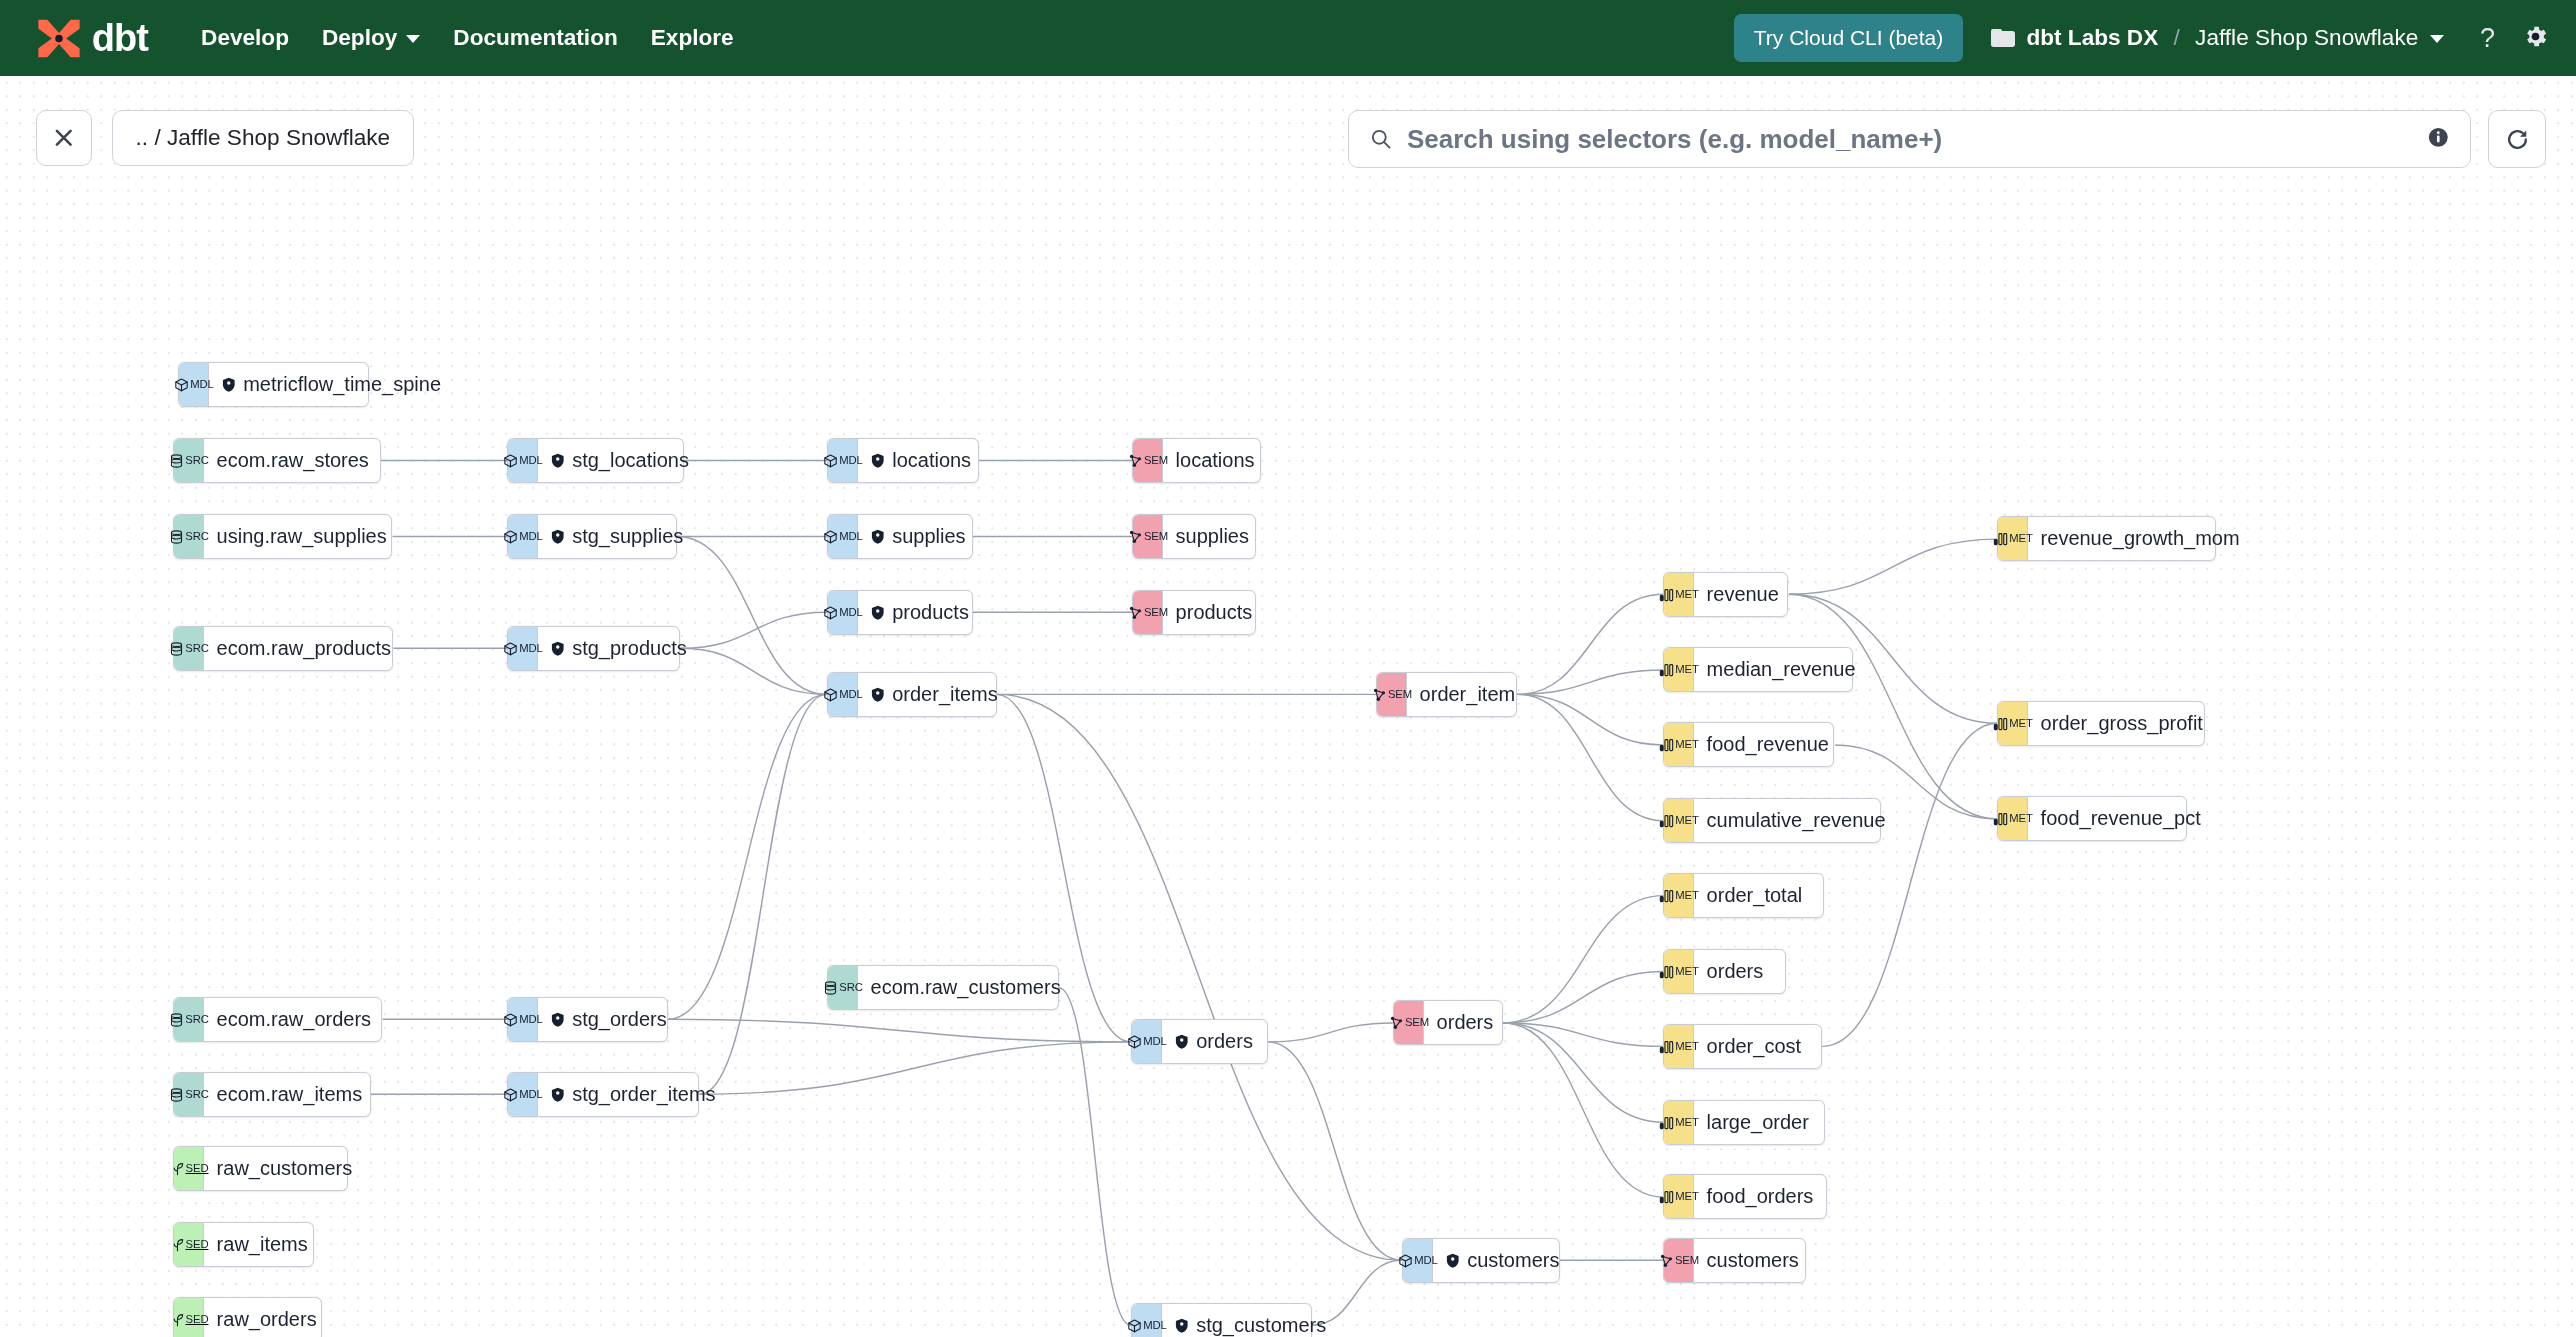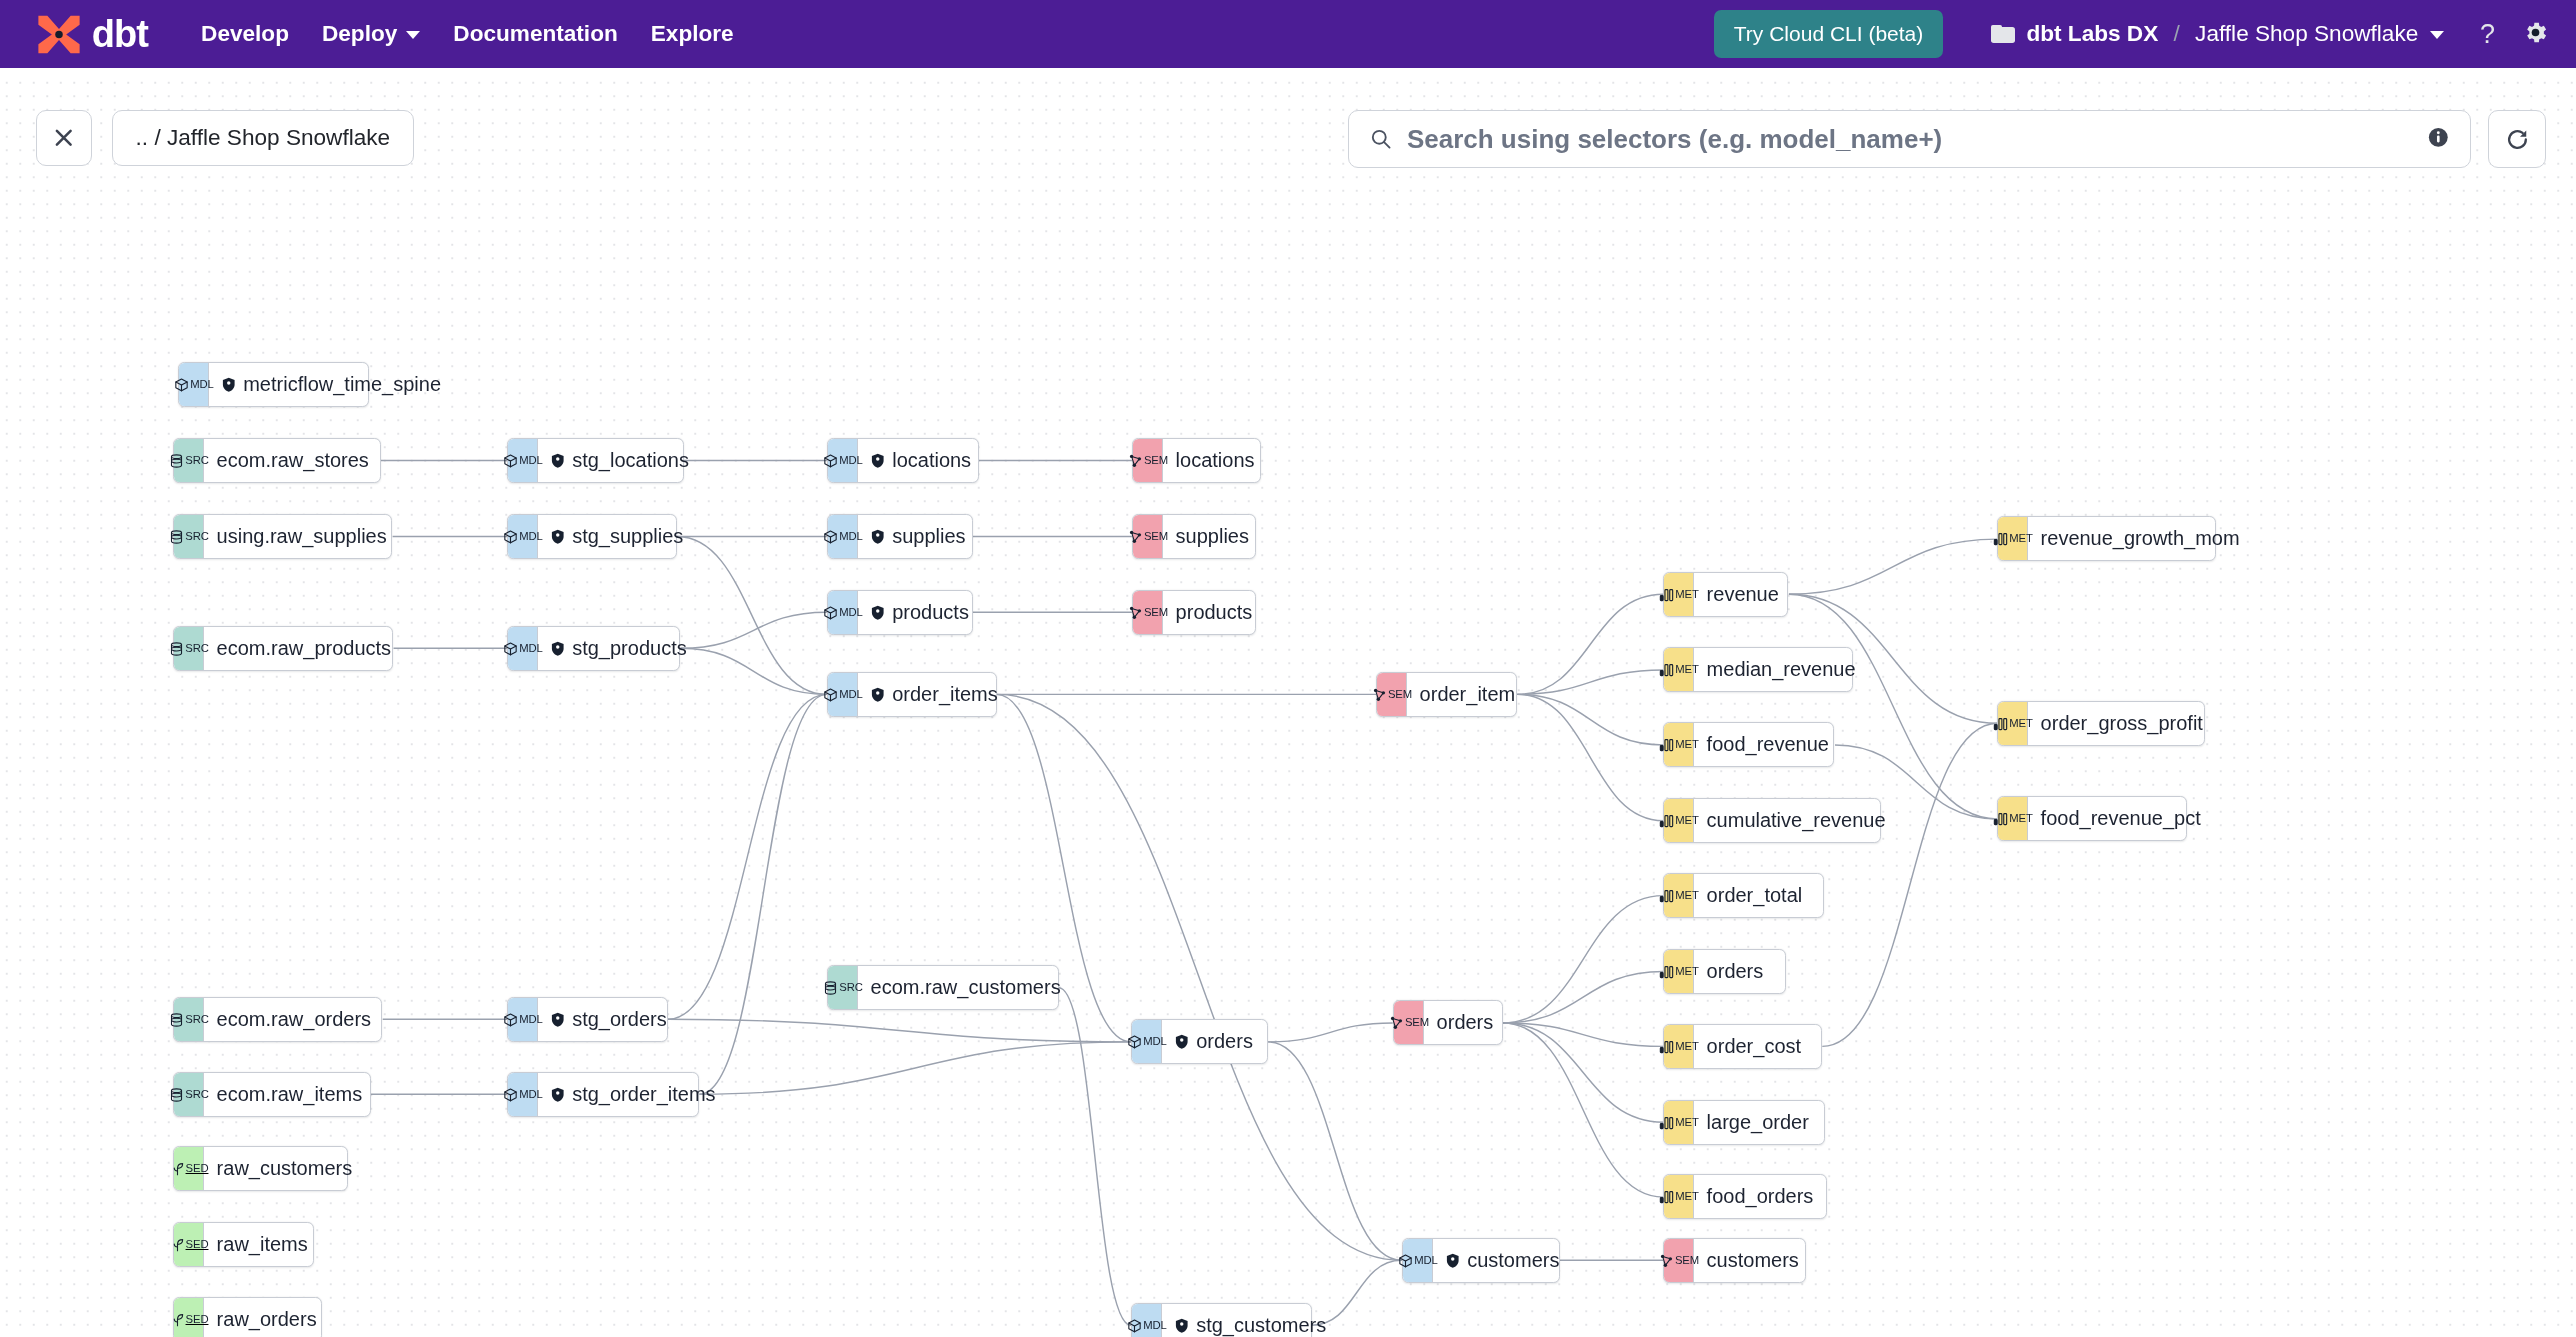--- a/index.html
+++ b/index.html
@@ -6,22 +6,22 @@
   html, body {
     width: 2576px; height: 1338px;
     font-family: "Liberation Sans", sans-serif;
     background: #ffffff;
     overflow: hidden;
   }
 
   
   #navbar {
     position: absolute; left: 0; top: 0;
-    width: 2576px; height: 68px;
-    background: #4c1d95;
+    width: 2576px; height: 76px;
+    background: #14532d;
     display: flex; 
     color: #ffffff;
   }
   #logo-wrap { display: flex; align-items: center; margin-left: 32.5px; }
   #logo-mark { width: 52px; height: 45px; }
   #logo-word { font-size: 38px; font-weight: 700; letter-spacing: -0.9px; margin-left: 7.2px; color:#fff; }
   .nav-link {
     font-size: 22.6px; font-weight: 700; color: #ffffff;
     margin-left: 33px; display: flex; align-items: center; gap: 9px;
     cursor: pointer; white-space: nowrap;
@@ -33,21 +33,21 @@
     margin-top: 2.7px;
   }
   #nav-right { margin-left: auto; display: flex; align-items: center; margin-right: 27px; }
   #try-cli {
     background: #2e8289; color: #ffffff; border: none; border-radius: 7.2px;
     font-size: 21px; font-family: "Liberation Sans", sans-serif;
     padding: 11.7px 20px; cursor: pointer; white-space: nowrap;
   }
   #account-crumb {
     display: flex; align-items: center; gap: 11.7px;
-    margin-left: 48px; font-size: 22.6px; font-weight: 700; white-space: nowrap;
+    margin-left: 28px; font-size: 22.6px; font-weight: 700; white-space: nowrap;
   }
   .folder-ico { width: 23.5px; height: 19px; position: relative; display:inline-block; }
   .folder-ico::before {
     content:''; position:absolute; left:0; top:2.7px; width:23.5px; height:16.2px;
     background:#e4e6ea; border-radius:1.8px 2.7px 2.7px 2.7px;
   }
   .folder-ico::after {
     content:''; position:absolute; left:0; top:0px; width:10.8px; height:4.5px;
     background:#e4e6ea; border-radius:1.8px 1.8px 0 0;
   }

